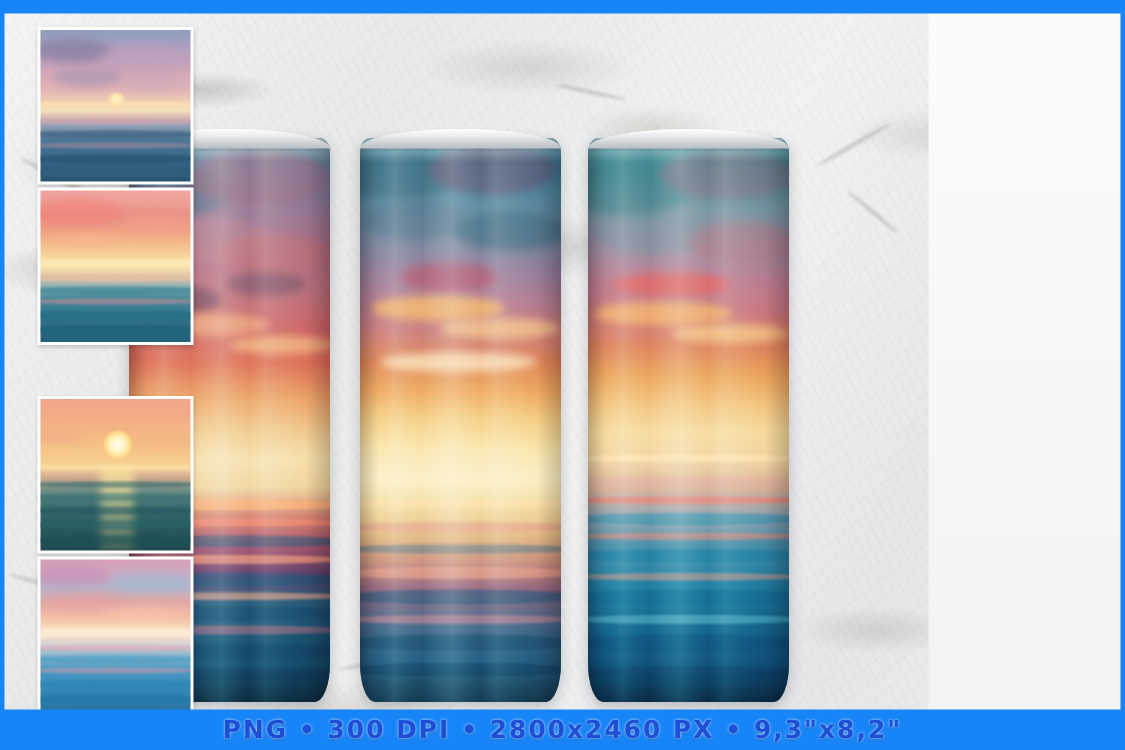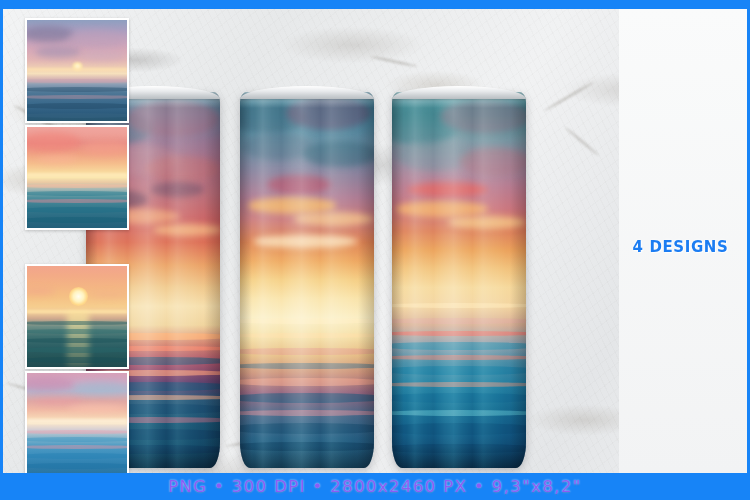--- a/index.html
+++ b/index.html
@@ -38,21 +38,21 @@
 
   
   .bar-top{position:absolute;left:0;top:0;width:750px;height:9px;background:#1784f7;z-index:40;}
   .bar-bottom{position:absolute;left:0;bottom:0;width:750px;height:27px;background:#1784f7;z-index:40;}
   .bar-left{position:absolute;left:0;top:0;width:3px;height:500px;background:#1784f7;z-index:39;}
   .bar-right{position:absolute;right:0;top:0;width:3px;height:500px;background:#1784f7;z-index:39;}
 
   .bottom-text{
     position:absolute;left:0;bottom:0;width:750px;height:27px;
     display:flex;align-items:center;justify-content:center;
-    color:#8b5cf6;font-size:16.5px;font-weight:normal;letter-spacing:1.4px;
+    color:#1d4ed8;font-size:16.5px;font-weight:bold;letter-spacing:1.4px;
     text-shadow:0 0 2px rgba(255,255,255,.85),0 1px 1px rgba(0,60,130,.35);
     z-index:41;white-space:nowrap;
     font-family:"DejaVu Sans", sans-serif;
   }
 
   
   .title-wrap{position:absolute;left:0;top:14px;width:610px;text-align:center;z-index:30;}
   .title-line{
     font-family:"DejaVu Sans", sans-serif;
     font-weight:bold;
@@ -301,21 +301,20 @@
       <div class="cloud" style="left:10%;top:28%;width:40%;height:9%;background:rgba(250,180,150,.48);"></div>
       <div style="position:absolute;left:0;top:46%;width:100%;height:4%;background:rgba(255,235,185,.75);filter:blur(1.2px);"></div>
       <div class="wave" style="top:56%;height:4%;background:rgba(255,190,160,.50);"></div>
       <div class="wave" style="top:63%;height:5%;background:rgba(40,125,145,.50);"></div>
       <div class="wave" style="top:71%;height:4%;background:rgba(235,140,150,.45);"></div>
       <div class="wave" style="top:79%;height:6%;background:rgba(30,110,135,.52);"></div>
       <div class="wave" style="top:89%;height:6%;background:rgba(22,95,120,.50);"></div>
     </div>
   </div>
 
-  <div class="designs-label" style="top:238px;">4 DESIGNS</div>
 
   <div class="thumb" style="top:264px;height:101px;">
     <div class="thumb-inner" style="background:linear-gradient(180deg,
            #f2a58c 0%, #f3ab86 10%, #f4b584 20%, #f5c084 30%,
            #f6cd8e 40%, #f3cf9a 46%, #cfa98e 52%, #6e8e86 60%,
            #3d6f70 70%, #2c5f64 80%, #255558 90%, #204b50 100%);">
       <div class="cloud" style="left:-8%;top:22%;width:36%;height:7%;background:rgba(240,160,140,.45);"></div>
       <div class="cloud" style="left:62%;top:26%;width:40%;height:6%;background:rgba(240,170,140,.42);"></div>
       <div style="position:absolute;left:42%;top:21%;width:19%;height:19%;border-radius:50%;background:radial-gradient(circle,#fffdf0 0%,#fff3c0 38%,#ffd98a 62%,rgba(255,200,120,0) 82%);"></div>
       <div style="position:absolute;left:0;top:44%;width:100%;height:3%;background:rgba(255,230,170,.70);filter:blur(1px);"></div>

